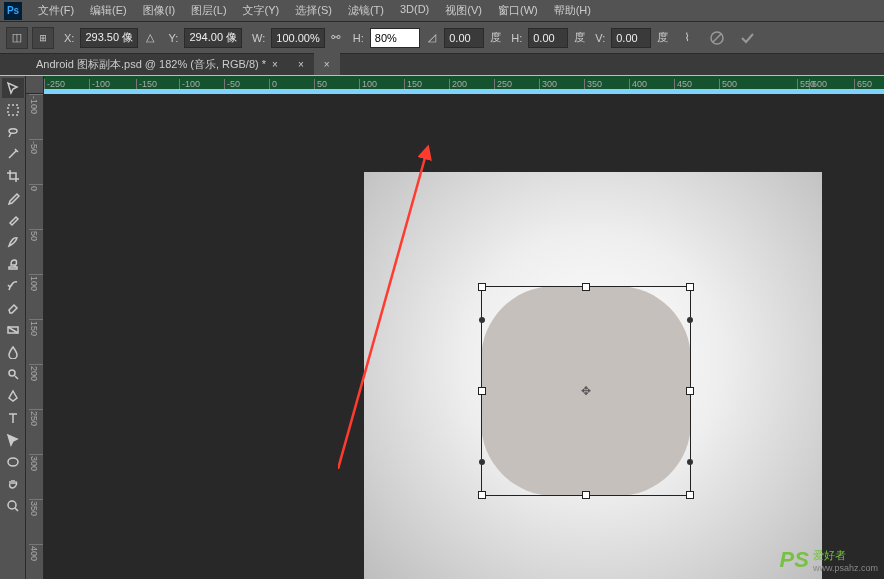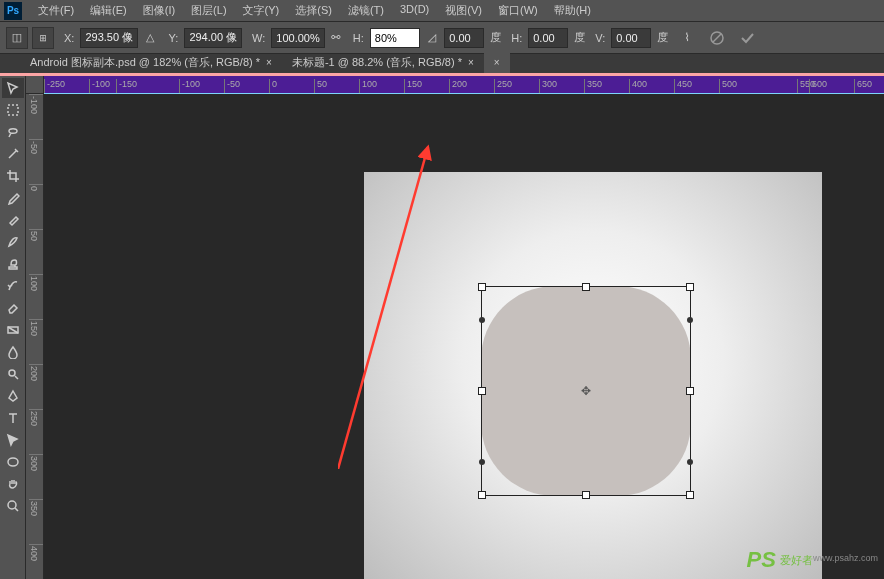--- a/index.html
+++ b/index.html
@@ -8,49 +8,49 @@
 .ps-logo{width:18px;height:18px;background:#001e36;color:#31a8ff;display:flex;align-items:center;justify-content:center;font-weight:bold;font-size:10px;margin-right:8px}
 .menu-item{padding:0 8px;cursor:default}
 .optbar{height:32px;background:#535353;display:flex;align-items:center;padding:0 6px;gap:4px;border-bottom:1px solid #2a2a2a}
 .tool-ico{width:22px;height:22px;border:1px solid #333;display:flex;align-items:center;justify-content:center;background:#444}
 .opt-label{margin-left:6px;margin-right:2px}
 .opt-field{background:#3a3a3a;border:1px solid #2a2a2a;padding:2px 4px;min-width:50px;color:#eee;height:20px;display:flex;align-items:center}
 .opt-field.active{background:#fff;color:#000}
 .chain{width:14px;height:14px;display:flex;align-items:center;justify-content:center}
 .du{margin-left:2px}
 .commit-ico{width:22px;height:22px;display:flex;align-items:center;justify-content:center;margin-left:4px}
-.tabstrip{height:22px;background:#3a3a3a;display:flex;align-items:flex-end;padding-left:20px;border-bottom:3px solid #fca5a5}
+.tabstrip{height:22px;background:#3a3a3a;display:flex;align-items:flex-end;padding-left:26px;border-bottom:1px solid #fca5a5}
 .tab{padding:0 10px;height:22px;display:flex;align-items:center;gap:6px;color:#999;cursor:default}
 .tab.active{background:#535353;color:#fff}
 .tab-close{font-size:10px}
 .workarea{position:absolute;top:76px;left:0;right:0;bottom:0;display:flex}
 .toolbox{width:26px;background:#535353;border-right:1px solid #2a2a2a;display:flex;flex-direction:column;align-items:center;padding-top:2px;gap:2px}
 .tb-btn{width:22px;height:20px;display:flex;align-items:center;justify-content:center;color:#ccc}
 .tb-btn svg{width:14px;height:14px;stroke:#ccc;fill:none;stroke-width:1.5}
 .tb-btn.sel{background:#3a3a3a}
 .canvas-area{flex:1;background:#282828;position:relative;overflow:hidden}
-.ruler-h{position:absolute;top:0;left:18px;right:0;height:18px;background:#4c1d95;border-bottom:1px solid #7dd3fc;overflow:hidden}
+.ruler-h{position:absolute;top:0;left:18px;right:0;height:18px;background:#14532d;border-bottom:5px solid #7dd3fc;overflow:hidden}
 .ruler-v{position:absolute;top:18px;left:0;width:18px;bottom:0;background:#535353;border-right:1px solid #2a2a2a;overflow:hidden}
 .ruler-c{position:absolute;top:0;left:0;width:18px;height:18px;background:#535353;border-right:1px solid #2a2a2a;border-bottom:1px solid #2a2a2a}
 .tick{position:absolute;font-size:9px;color:#aaa}
 .ruler-h .tick{top:3px;border-left:1px solid #777;height:14px;padding-left:2px}
 .ruler-v .tick{left:3px;border-top:1px solid #777;width:14px;padding-top:1px;writing-mode:vertical-lr}
 .canvas{position:absolute;top:96px;left:338px;width:458px;height:420px;background:radial-gradient(circle at 50% 45%,#fff 0%,#eee 40%,#bbb 100%)}
 .shape{position:absolute;top:210px;left:455px;width:210px;height:210px;background:#c6c0bd;border-radius:35%}
 .transform-box{position:absolute;border:1px solid #222}
 .th{position:absolute;width:8px;height:8px;background:#fff;border:1px solid #222}
 .th.tl{top:-4px;left:-4px}.th.tr{top:-4px;right:-4px}.th.bl{bottom:-4px;left:-4px}.th.br{bottom:-4px;right:-4px}
 .th.tc{top:-4px;left:50%;margin-left:-4px}.th.bc{bottom:-4px;left:50%;margin-left:-4px}
 .th.lc{left:-4px;top:50%;margin-top:-4px}.th.rc{right:-4px;top:50%;margin-top:-4px}
 .side-dot{position:absolute;width:6px;height:6px;background:#333;border-radius:50%}
 .center-mark{position:absolute;top:50%;left:50%;width:12px;height:12px;margin:-6px 0 0 -6px;color:#555;font-size:12px;display:flex;align-items:center;justify-content:center}
 .arrow{position:absolute;top:63px;left:312px;width:110px;height:330px;pointer-events:none}
 .watermark{position:absolute;right:6px;bottom:6px;display:flex;align-items:center;gap:4px}
 .wm-logo{font-size:22px;font-weight:bold;font-style:italic;color:#76c043}
-.wm-txt{display:flex;flex-direction:row;font-size:10px}
+.wm-txt{display:flex;flex-direction:column;font-size:10px}
 .wm-cn{color:#76c043}
 .wm-url{color:#888;font-size:9px}
 </style>
 </head>
 <body>
 
 <div class="menubar">
   <div class="ps-logo">Ps</div>
   <div id="menu-items" style="display: flex;">
       <span class="menu-item">文件(F)</span>
@@ -102,21 +102,20 @@
       </svg>
     </div>
 </div>
 
 <div class="tabstrip">
   <div class="tab">
       <span>Android 图标副本.psd @ 182% (音乐, RGB/8) *</span>
       <span class="tab-close">×</span>
     </div>
   <div class="tab">
-      <span>未标题-1 @ 88.2% (音乐, RGB/8) *</span>
       <span class="tab-close">×</span>
     </div>
   <div class="tab active">
       <span class="tab-close">×</span>
     </div>
 </div>
 
 <div class="workarea">
   <div class="toolbox">
     <div class="tb-btn sel">
@@ -222,21 +221,21 @@
           <path d="M9 9l3 3"></path>
         </svg>
       </div>
   </div>
 
   <div class="canvas-area">
     <div class="ruler-c"></div>
     <div class="ruler-h" id="rh">
         <div class="tick" style="left: 0px;">-250</div>
         <div class="tick" style="left: 45px;">-100</div>
-        <div class="tick" style="left: 72px;">-150</div>
+        <div class="tick" style="left: 92px;">-150</div>
         <div class="tick" style="left: 135px;">-100</div>
         <div class="tick" style="left: 180px;">-50</div>
         <div class="tick" style="left: 225px;">0</div>
         <div class="tick" style="left: 270px;">50</div>
         <div class="tick" style="left: 315px;">100</div>
         <div class="tick" style="left: 360px;">150</div>
         <div class="tick" style="left: 405px;">200</div>
         <div class="tick" style="left: 450px;">250</div>
         <div class="tick" style="left: 495px;">300</div>
         <div class="tick" style="left: 540px;">350</div>

